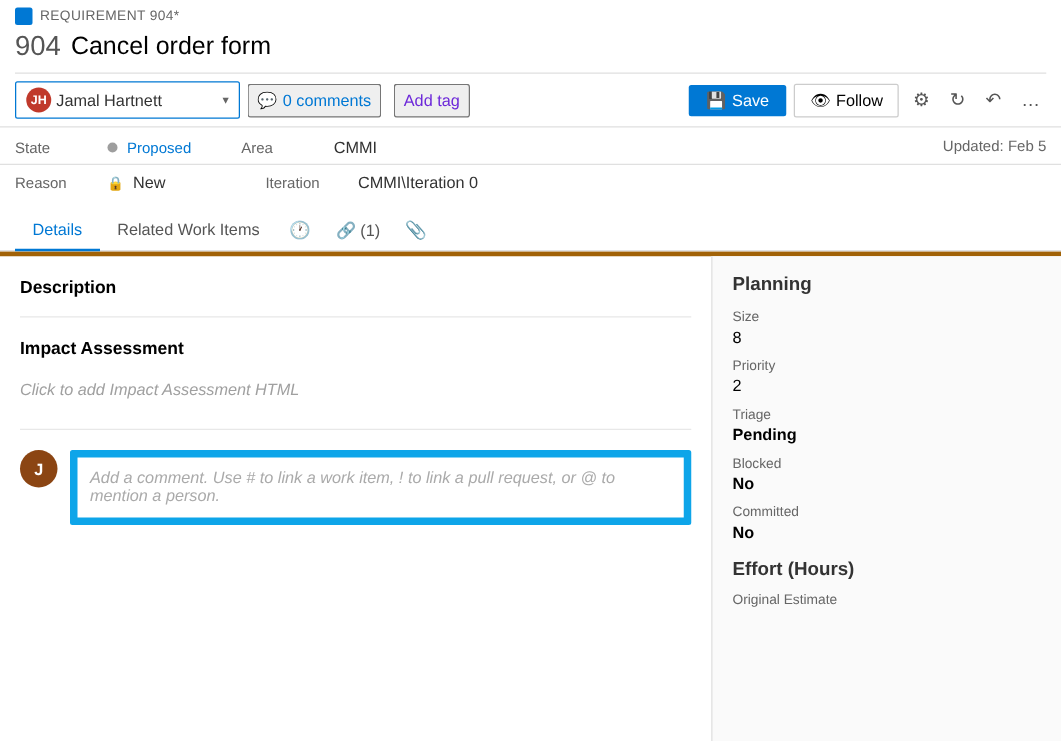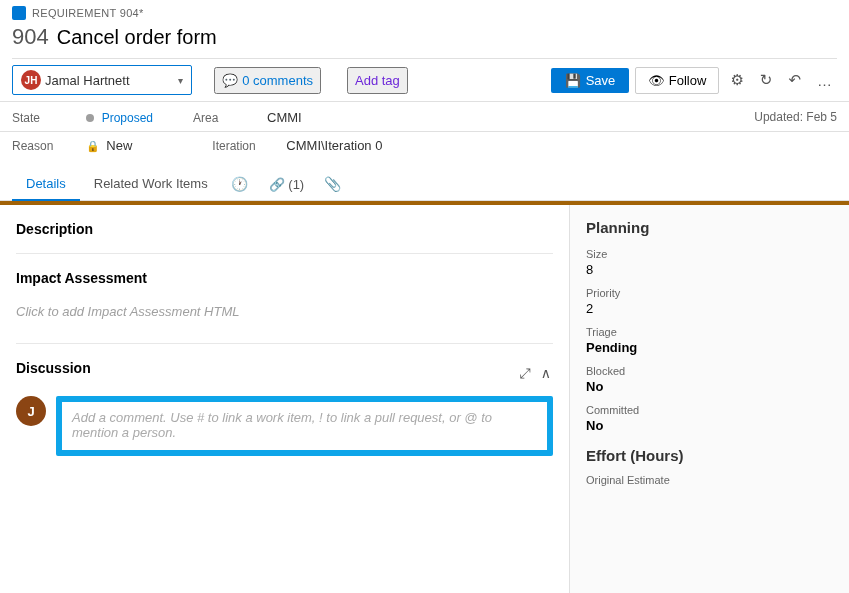--- a/index.html
+++ b/index.html
@@ -25,21 +25,21 @@
       display: flex; align-items: center; gap: 8px; padding-bottom: 8px;
     }
     .work-item-id {
       font-size: 22px; font-weight: 300; color: #555;
     }
     .work-item-title {
       font-size: 20px; font-weight: 400; color: #000; text-align: center;
     }
 
     .toolbar-row {
-      display: flex; align-items: center; gap: 22px; padding: 6px 0;
+      display: flex; align-items: center; gap: 6px; padding: 6px 0;
       border-top: 1px solid #e0e0e0;
     }
 
     .assigned-to-select {
       display: flex; align-items: center; gap: 4px; border: 1px solid #0078d4; padding: 4px 8px; border-radius: 2px; min-width: 180px; cursor: pointer;
     }
     .avatar-small {
       width: 20px; height: 20px; border-radius: 50%; background: #c0392b; display: flex; align-items: center; justify-content: center; color: #fff; font-size: 10px; font-weight: bold; flex-shrink: 0;
     }
     .assigned-name { font-size: 13px; flex: 1; }
@@ -239,27 +239,20 @@
     <div>
       <div class="section-title">Description</div>
     </div>
     <hr class="section-divider">
     <div>
       <div class="section-title">Impact Assessment</div>
       <div class="section-placeholder">Click to add Impact Assessment HTML</div>
     </div>
     <hr class="section-divider">
     <div class="discussion-section">
-      <div class="discussion-header">
-        <div class="section-title">Discussion</div>
-        <div class="discussion-icons">
-          <button class="discussion-icon-btn">⤢</button>
-          <button class="discussion-icon-btn">∧</button>
-        </div>
-      </div>
       <div class="comment-area">
         <div class="avatar-comment">J</div>
         <div class="comment-input-box">Add a comment. Use # to link a work item, ! to link a pull request, or @ to mention a person.</div>
       </div>
     </div>
   </div>
 
   <div class="right-panel">
     <div class="planning-title">Planning</div>
 

